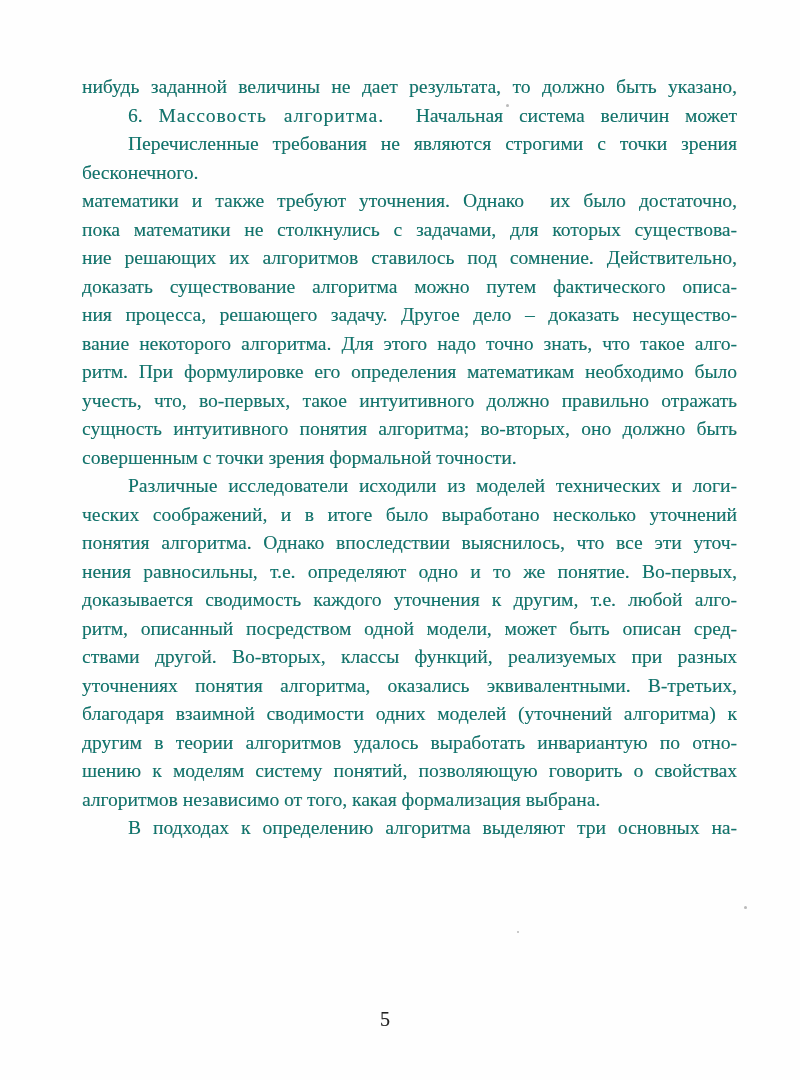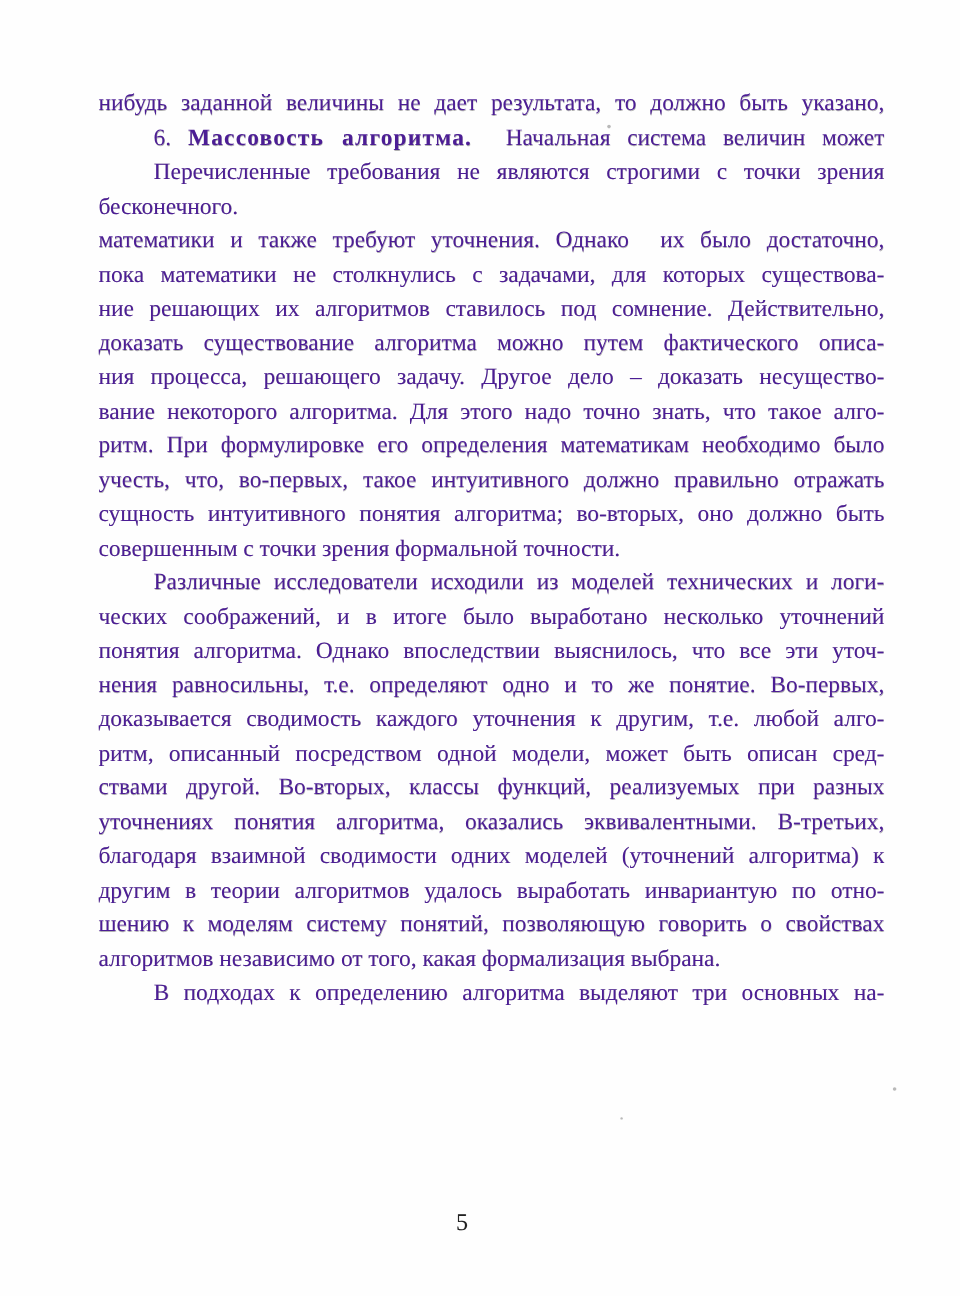--- a/index.html
+++ b/index.html
@@ -18,33 +18,33 @@
   .text-block {
     position: absolute;
     left: 82px;
     top: 73px;
     width: 655px;
   }
   .line {
     font-size: 19.5px;
     line-height: 28.5px;
     height: 28.5px;
-    color: #4c1d95;
+    color: #0f766e;
     overflow: hidden;
     text-shadow: 0.3px 0.3px 0 rgba(0,0,0,0.30);
   }
   .line.just {
     text-align: justify;
     text-align-last: justify;
   }
   .line.indent {
     text-indent: 46px;
   }
   .line .bold {
-    font-weight: bold;
+    font-weight: normal;
     letter-spacing: 1px;
   }
   .page-number {
     position: absolute;
     top: 1008px;
     left: -30px;
     right: 0;
     text-align: center;
     font-size: 20px;
     color: #222222;

